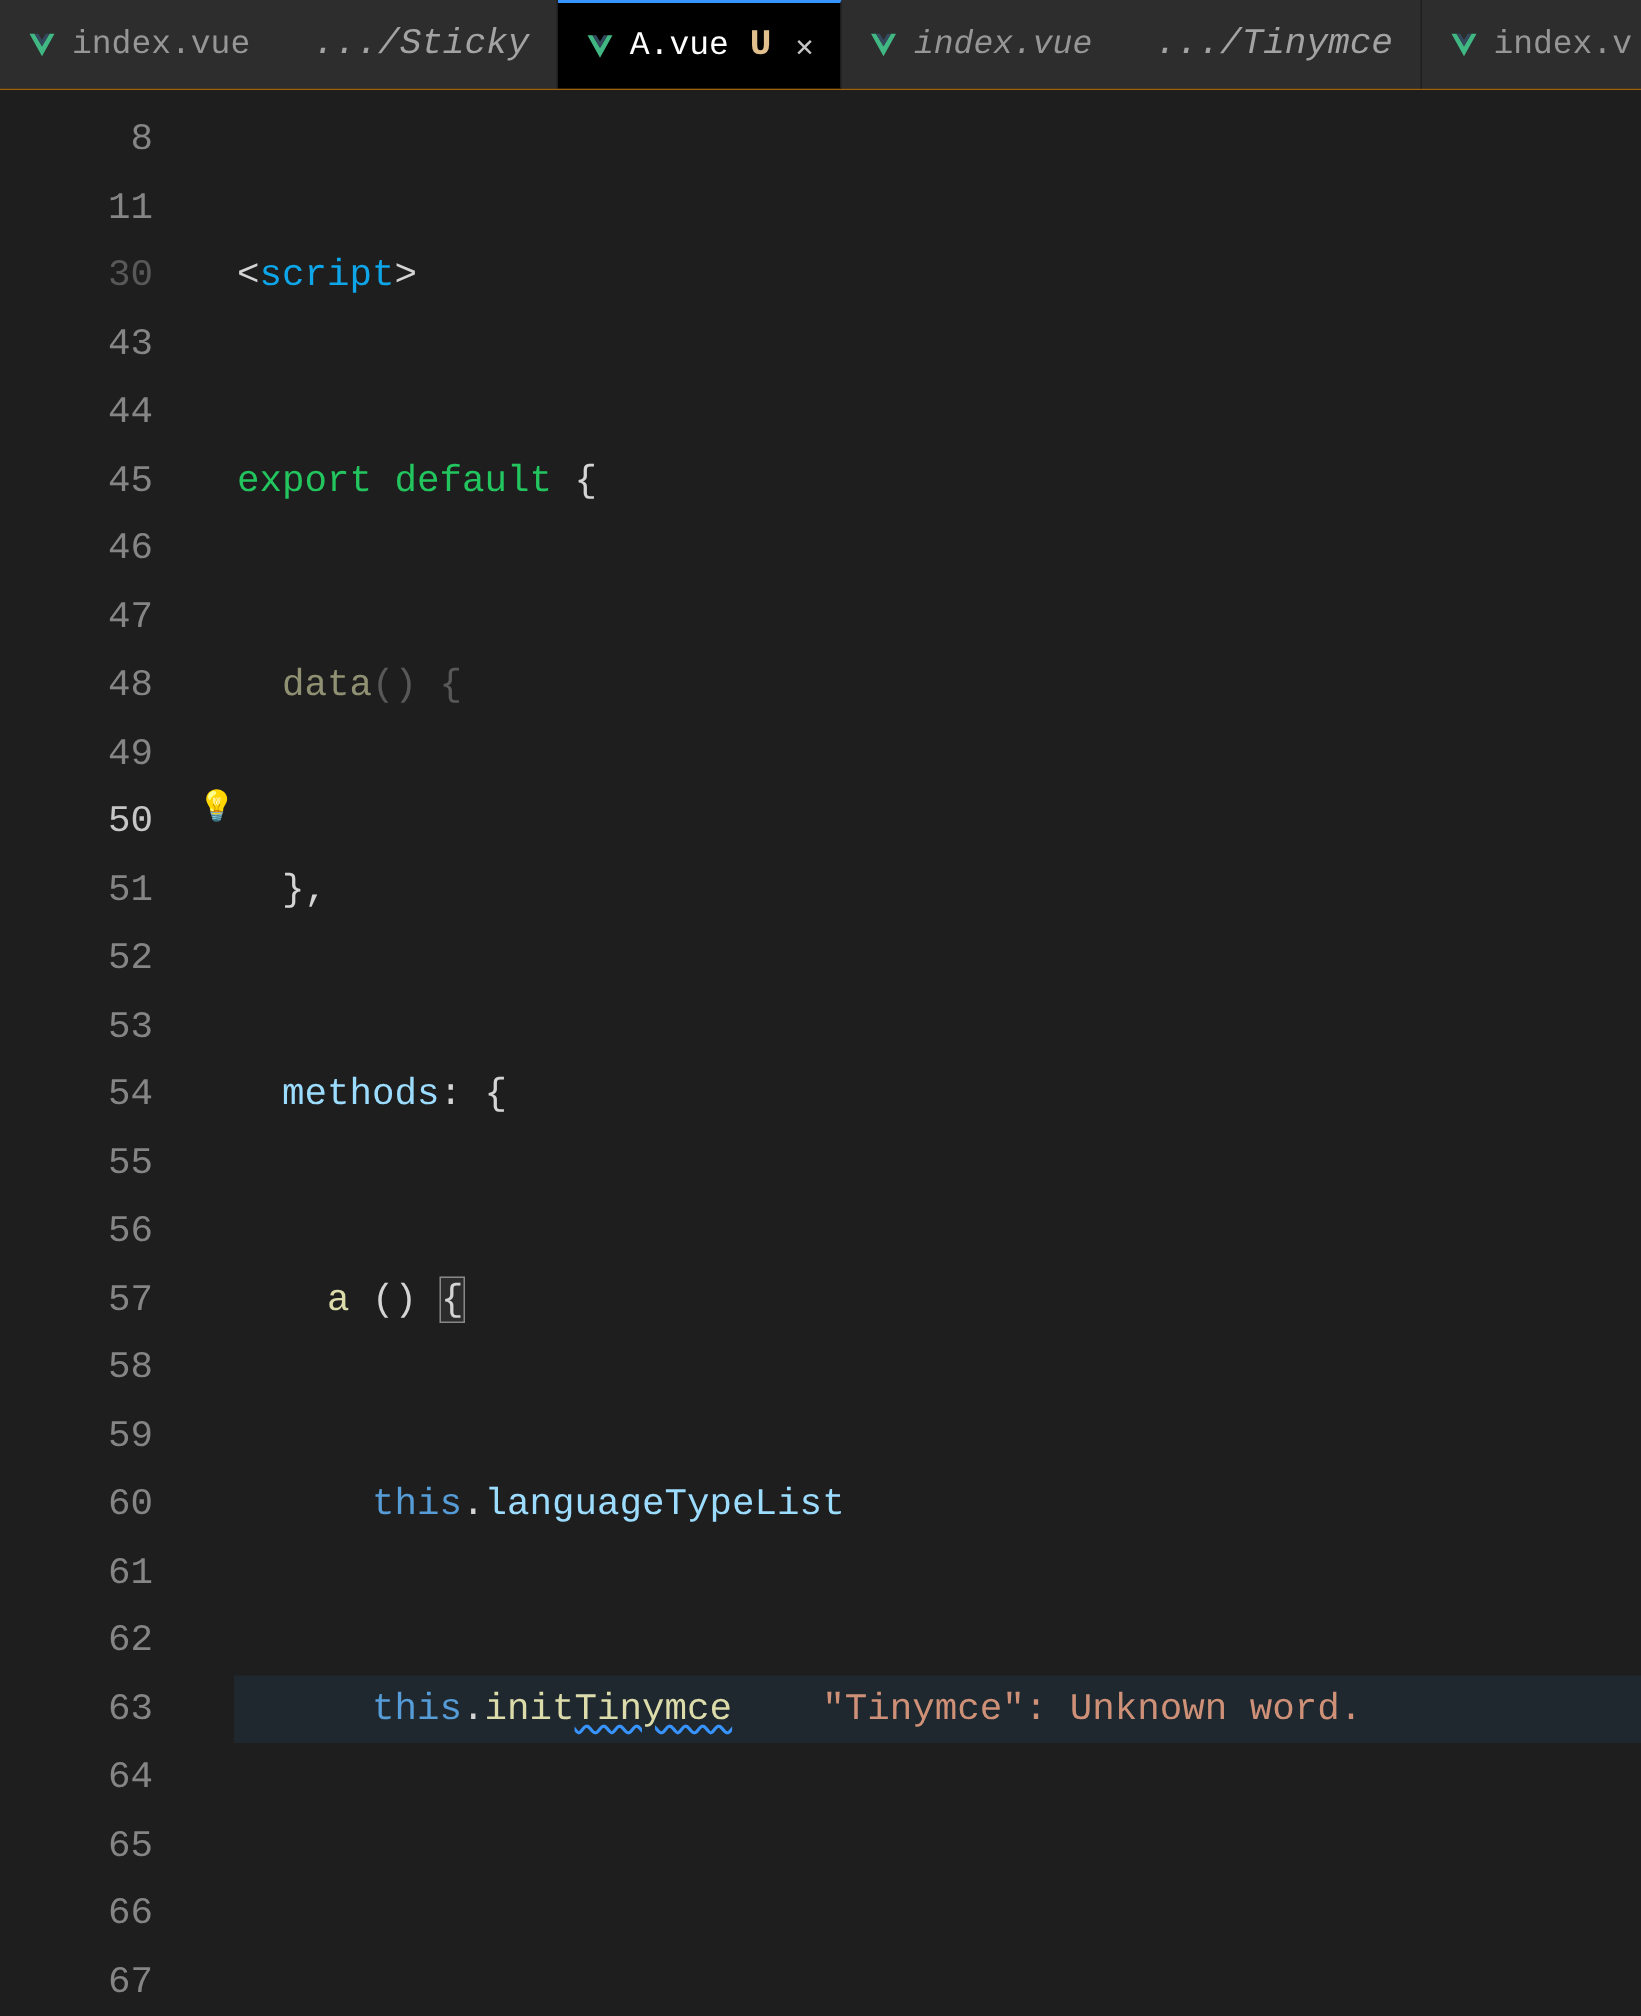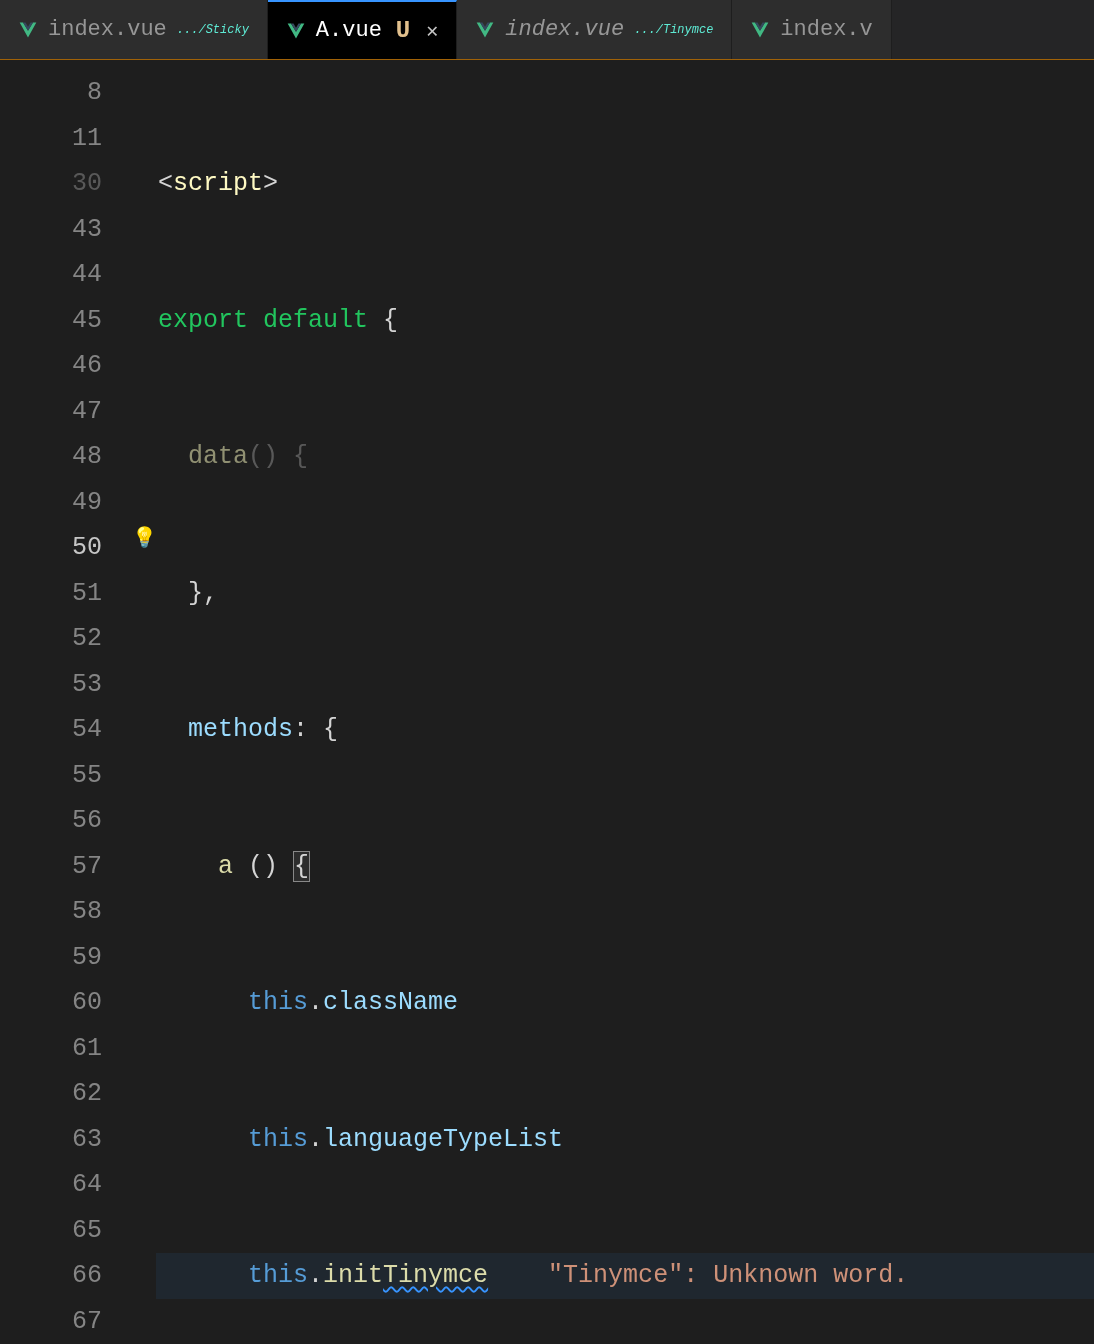--- a/index.html
+++ b/index.html
@@ -31,21 +31,21 @@
       white-space: nowrap;
     }
     .tab.active {
       background: #000000;
       color: #ffffff;
       border-top: 2px solid #3794ff;
     }
     .tab.italic .tab-filename { font-style: italic; }
     .tab-icon { width: 20px; height: 20px; }
     .tab-filename { font-size: 22px; }
-    .tab-path { font-size: 12px; color: #5eead4; font-style: italic; }
+    .tab-path { font-size: 24px; color: #a3a3a3; font-style: italic; margin-left: 32px; }
     .tab-modified { color: #e2c08d; font-weight: bold; margin-left: 4px; }
     .tab-close { color: #c5c5c5; margin-left: 6px; font-size: 20px; }
     
     
     .editor {
       display: flex;
       height: calc(100% - 60px);
     }
     .gutter {
       width: 130px;
@@ -86,21 +86,21 @@
       height: 45.5px;
       position: relative;
       padding-left: 2px;
     }
     .code-line.highlighted {
       background: rgba(55, 148, 255, 0.08);
     }
     
     
     .c-punct { color: #d4d4d4; }
-    .c-keyword { color: #fef9c3; }
+    .c-keyword { color: #0ea5e9; }
     .c-keyword2 { color: #22c55e; }
     .c-ident { color: #9cdcfe; }
     .c-func { color: #dcdcaa; }
     .c-this { color: #569cd6; }
     .c-prop { color: #9cdcfe; }
     .c-pale { color: #808080; opacity: 0.6; }
     
     .squiggle-blue {
       text-decoration: underline wavy #3794ff;
       text-decoration-thickness: 2px;
@@ -204,21 +204,20 @@
     <span class="lightbulb" style="top:465px;">💡</span>
   </div>
 
   <div class="code-area">
     <div class="code-line"><span class="c-punct">&lt;</span><span class="c-keyword">script</span><span class="c-punct">&gt;</span></div>
     <div class="code-line"><span class="c-keyword2">export </span><span class="c-keyword2">default </span><span class="c-punct">{</span></div>
     <div class="code-line c-pale">  <span class="c-func">data</span><span>() </span><span>{</span></div>
     <div class="code-line">  <span class="c-punct">},</span></div>
     <div class="code-line">  <span class="c-ident">methods</span><span class="c-punct">: </span><span class="c-punct">{</span></div>
     <div class="code-line">    <span class="c-func">a </span><span class="c-punct">() </span><span class="c-punct bracket-match">{</span></div>
-    <div class="code-line">      <span class="c-this">this</span><span class="c-punct">.</span><span class="c-prop">className</span></div>
     <div class="code-line">      <span class="c-this">this</span><span class="c-punct">.</span><span class="c-prop">languageTypeList</span></div>
     <div class="code-line highlighted">      <span class="c-this">this</span><span class="c-punct">.</span><span class="c-func">init</span><span class="c-func squiggle-blue">Tinymce</span>    <span class="inline-hint"><span class="inline-string">"Tinymce": Unknown word.</span></span></div>
     
     
     
     
     
     
     
     

